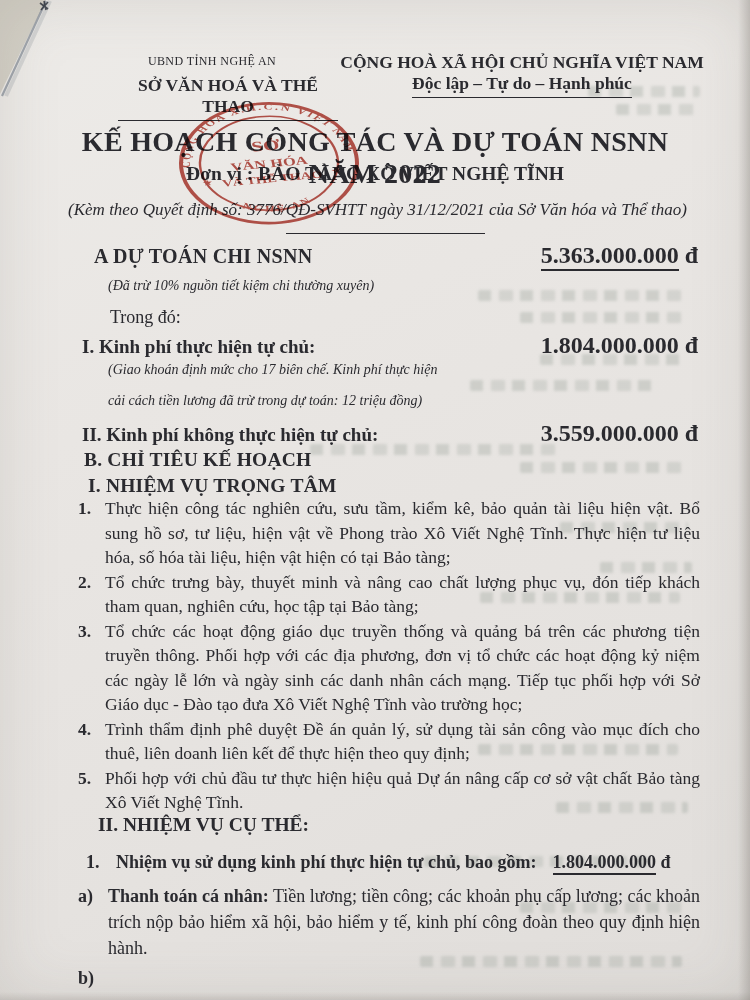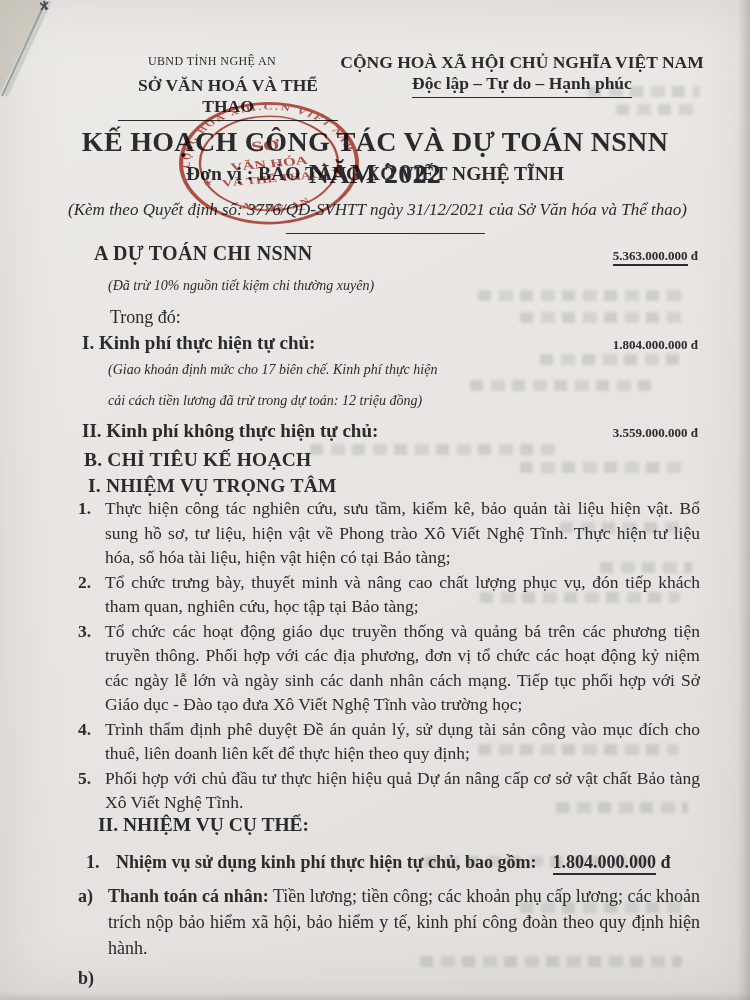--- a/index.html
+++ b/index.html
@@ -51,21 +51,21 @@
     font-size:19.5px;font-weight:bold;}
   .citation{position:absolute;left:55px;top:200px;width:645px;text-align:center;
     font-size:17px;font-style:italic;}
   .citation .u{border-bottom:1.6px solid #2a2a2f;padding-bottom:14px;}
   
   .stamp{position:absolute;left:176px;top:100px;mix-blend-mode:multiply;opacity:.9;}
   
   .docbody{position:absolute;left:82px;top:242px;width:616px;}
   .row{position:absolute;left:0;width:616px;display:flex;justify-content:space-between;align-items:baseline;}
   .h-a{font-size:20px;font-weight:bold;letter-spacing:.3px;padding-left:12px;}
-  .amt{font-size:13px;font-weight:bold;white-space:nowrap;}
+  .amt{font-size:24px;font-weight:bold;white-space:nowrap;}
   .amt .num-u{border-bottom:2px solid #2a2a2f;padding-bottom:1px;}
   .note{position:absolute;left:26px;font-size:14px;font-style:italic;}
   .plain{position:absolute;left:28px;font-size:18px;}
   .h-sub{font-size:19px;font-weight:bold;}
   .h-b{position:absolute;left:2px;font-size:19.5px;font-weight:bold;letter-spacing:.2px;}
   
   .list{position:absolute;left:-4px;top:254px;width:622px;font-size:17.5px;line-height:24.5px;}
   .li{display:flex;}
   .li .num{flex:0 0 27px;font-weight:bold;}
   .li .txt{flex:1;text-align:justify;}

